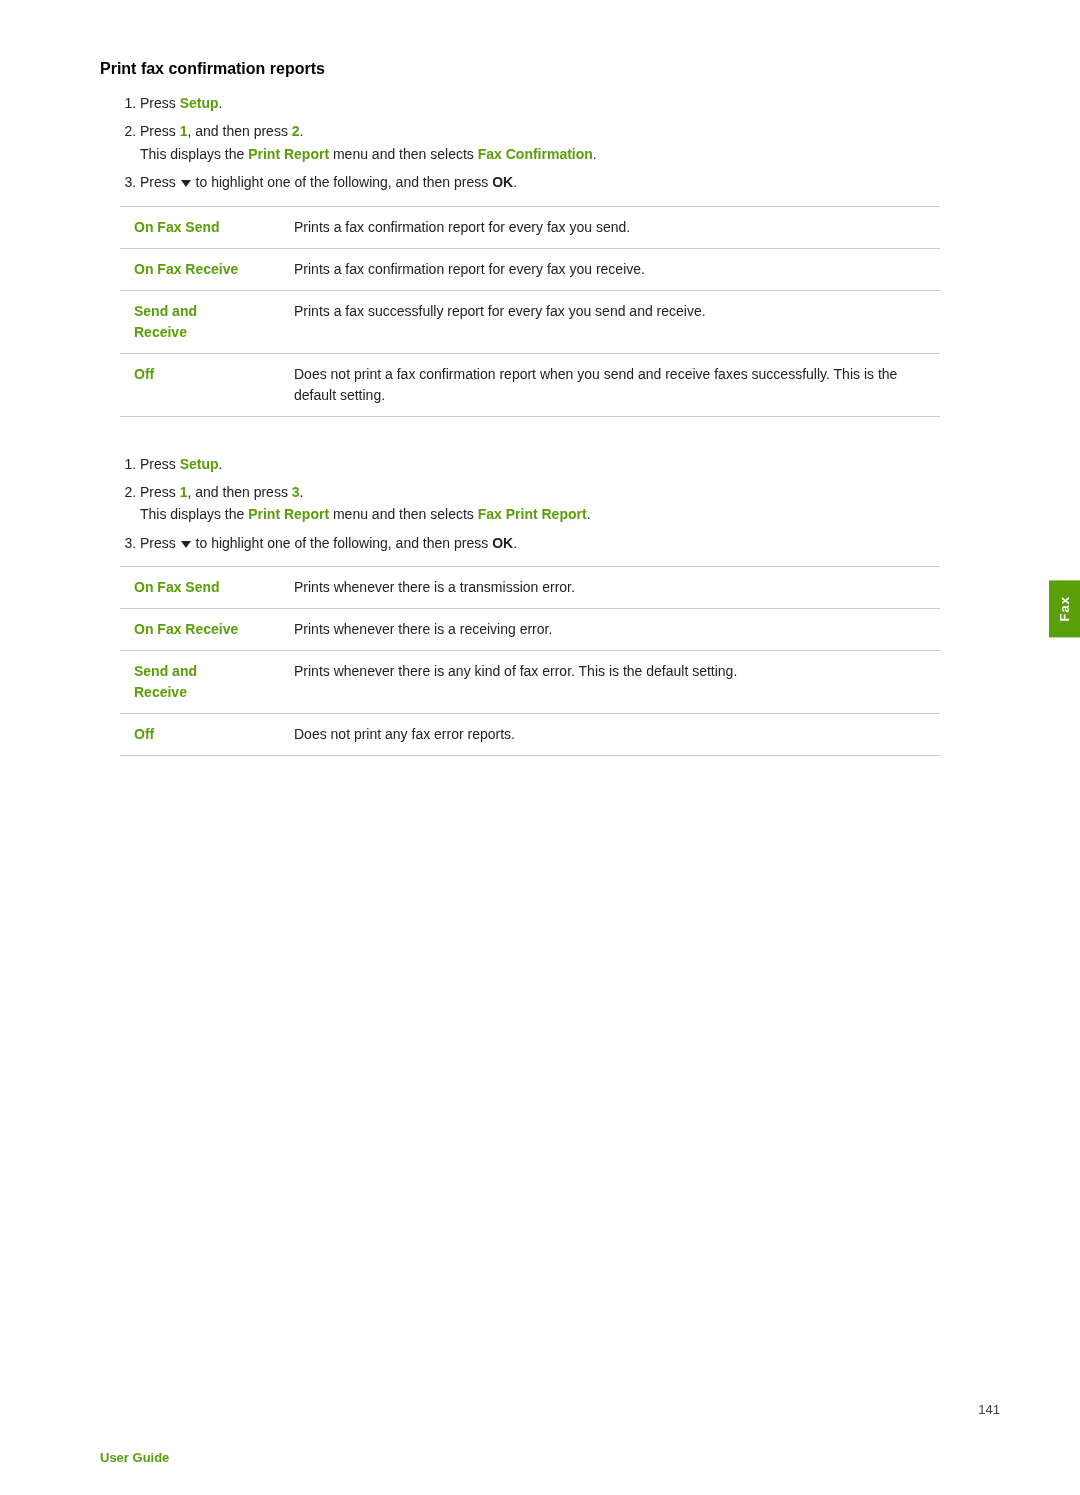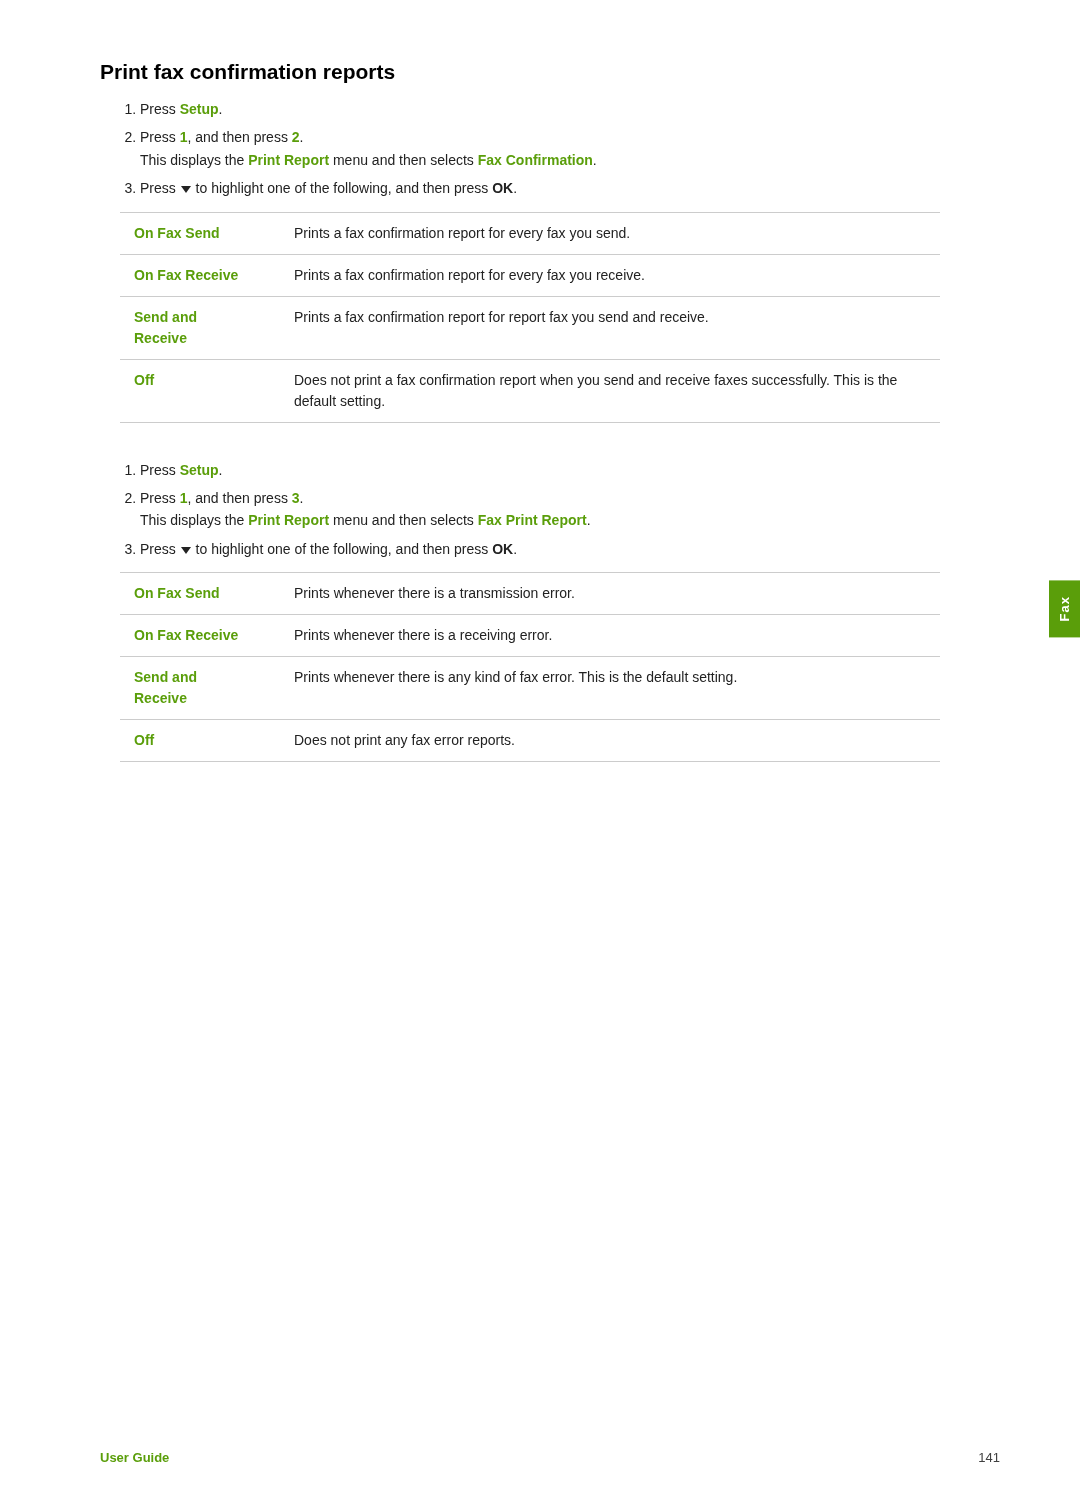--- a/index.html
+++ b/index.html
@@ -16,21 +16,21 @@
     .page-content {
       padding: 60px 80px 60px 100px;
       max-width: 1020px;
     }
 
     .section {
       margin-bottom: 36px;
     }
 
     .section-title {
-      font-size: 21px;
+      font-size: 16px;
       font-weight: bold;
       color: #000;
       margin-bottom: 14px;
     }
 
     .section-body {
       margin-left: 20px;
     }
 
     .intro-text {
@@ -105,20 +105,21 @@
       right: 0;
       display: flex;
       justify-content: space-between;
       padding: 0 80px 0 100px;
       font-size: 13px;
     }
 
     .footer-left {
       color: #5a9e0a;
       font-weight: bold;
+      margin-top: 48px;
     }
 
     .footer-right {
       color: #404040;
     }
 
     .down-arrow {
       display: inline-block;
       width: 0;
       height: 0;
@@ -159,21 +160,21 @@
           <tr>
             <td>On Fax Send</td>
             <td>Prints a fax confirmation report for every fax you send.</td>
           </tr>
           <tr>
             <td>On Fax Receive</td>
             <td>Prints a fax confirmation report for every fax you receive.</td>
           </tr>
           <tr>
             <td>Send and<br>Receive</td>
-            <td>Prints a fax confirmation report for report fax you send and receive.</td>
+            <td>Prints a fax successfully report for every fax you send and receive.</td>
           </tr>
           <tr>
             <td>Off</td>
             <td>Does not print a fax confirmation report when you send and receive faxes successfully. This is the default setting.</td>
           </tr>
         </tbody>
       </table>
     </div>
   </div>
 

